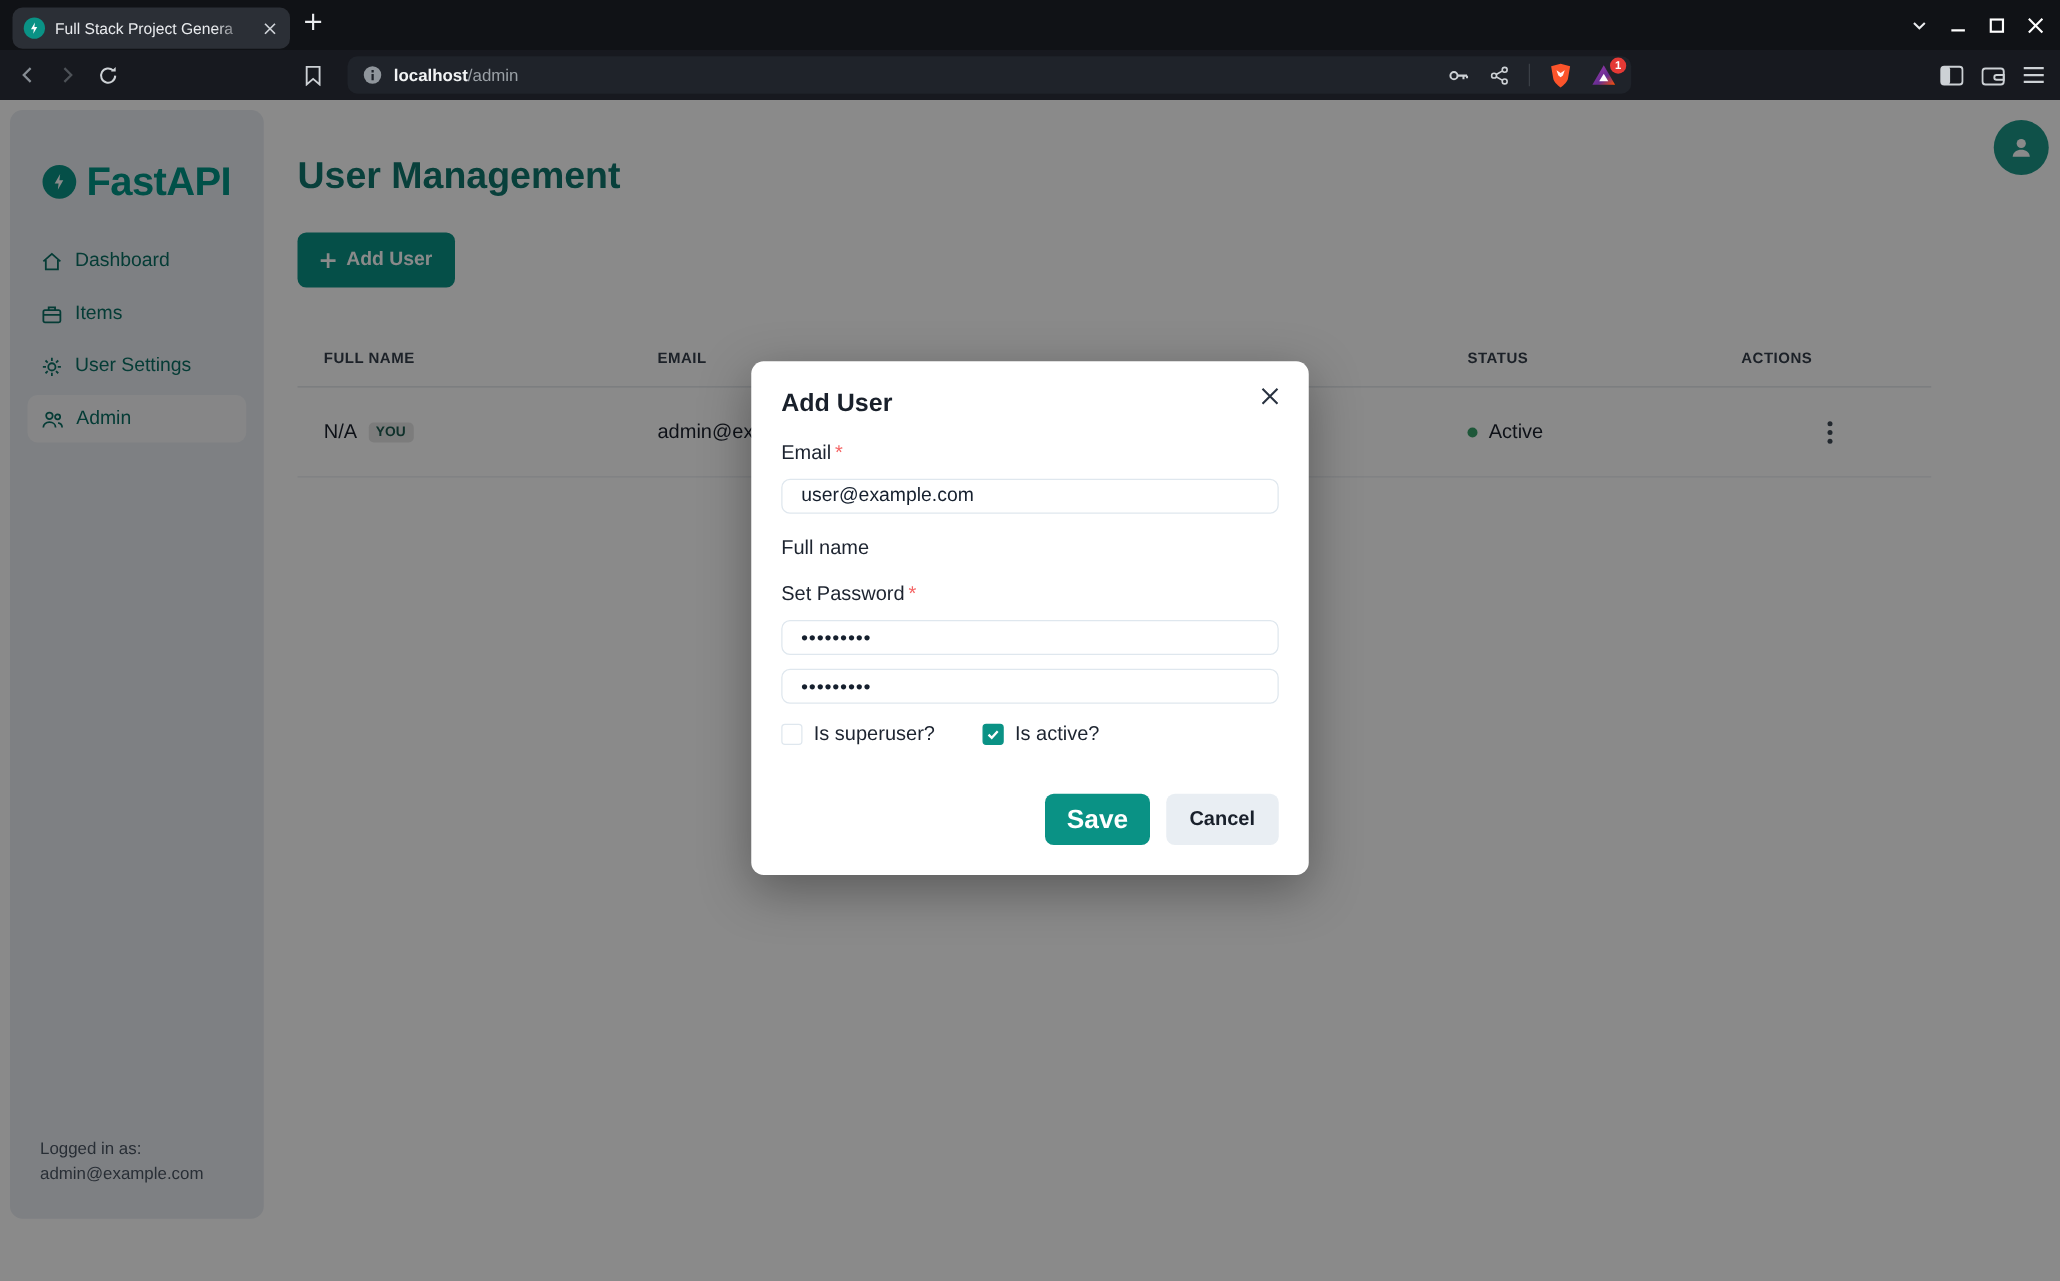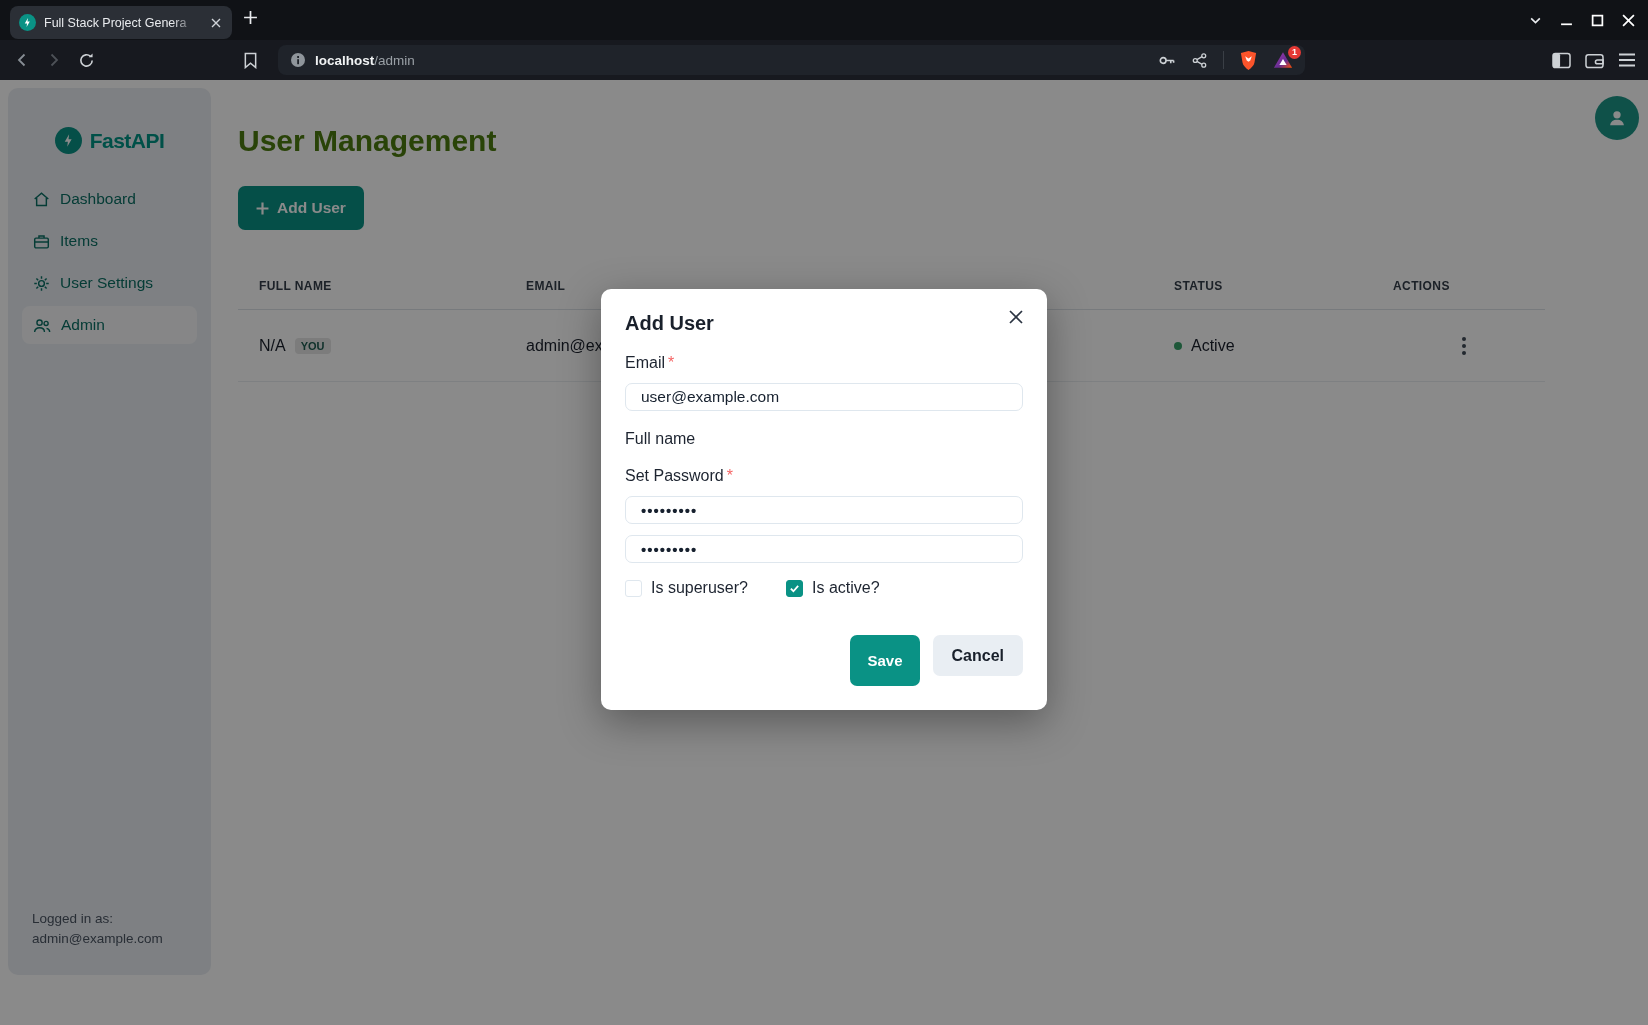--- a/index.html
+++ b/index.html
@@ -41,31 +41,31 @@
             align-items:center; justify-content:center; cursor:pointer; }
 
   
   .viewport { position:absolute; top:80px; left:0; width:1648px; height:945px; background:#ffffff; }
 
   .sidebar { position:absolute; left:8px; top:8px; width:203px; height:887px;
              background:#e9edf2; border-radius:10px; }
   .logo { display:flex; align-items:center; justify-content:center; gap:8px; padding-top:39px; }
   .logo-circle { width:27px; height:27px; border-radius:50%; background:#0a9285;
                  display:flex; align-items:center; justify-content:center; }
-  .logo-text { font-size:21px; font-weight:700; color:#009485; letter-spacing:-0.5px; }
+  .logo-text { font-size:32px; font-weight:700; color:#009485; letter-spacing:-0.5px; }
   .nav { margin-top:26px; padding:0 14px; display:flex; flex-direction:column; gap:4px; }
   .nav-item { height:38px; display:flex; align-items:center; gap:10px; padding:0 11px;
               border-radius:8px; color:#0b6f64; font-size:15.5px; cursor:pointer; }
   .nav-item.active { background:#f7f8fa; }
   .sidebar-footer { position:absolute; left:24px; bottom:26px; font-size:13.5px; color:#4b5563; line-height:20px; }
 
   .avatar-btn { position:absolute; left:1595px; top:16px; width:44px; height:44px; border-radius:50%;
                 background:#1d9688; border:none; display:flex; align-items:center; justify-content:center; cursor:pointer; }
 
-  .page-title { position:absolute; left:238px; top:44px; font-size:30px; font-weight:700; color:#4d7c0f; }
+  .page-title { position:absolute; left:238px; top:44px; font-size:30px; font-weight:700; color:#0f766e; }
   .add-user-btn { position:absolute; left:238px; top:106px; height:44px; background:#0a9285; border:none;
                   border-radius:7px; color:#fff; font-size:15.5px; font-weight:700; display:flex;
                   align-items:center; gap:8px; padding:0 18px; cursor:pointer; }
 
   .table { position:absolute; left:238px; top:182px; width:1307px; }
   .thead { display:flex; height:48px; align-items:center; border-bottom:1px solid #dde2e8; }
   .trow  { display:flex; height:72px; align-items:center; border-bottom:1px solid #e9edf1; }
   .c1 { width:267px; padding-left:21px; } .c2 { width:648px; padding-left:21px; }
   .c3 { width:219px; padding-left:21px; } .c4 { width:173px; padding-left:21px; }
   .th { font-size:12px; font-weight:700; color:#343e4a; letter-spacing:0.4px; }
@@ -83,28 +83,28 @@
   .modal { position:absolute; left:601px; top:209px; width:446px; background:#fff; border-radius:10px;
            box-shadow:0 12px 40px rgba(0,0,0,0.35); padding:23px 24px 24px; }
   .modal-title { font-size:20px; font-weight:700; color:#19202b; }
   .modal-close { position:absolute; top:16px; right:19px; background:none; border:none; padding:4px; cursor:pointer; }
   .field-label { margin-top:19px; font-size:16px; color:#1d2430; }
   .req { color:#f56565; margin-left:3px; }
   .field-input { margin-top:11px; width:100%; height:28px; border:1px solid #dfe7ee; border-radius:7px;
                  padding:0 15px; font-size:15.5px; color:#16202e; font-family:inherit; outline:none; }
   .field-input.pw { font-size:15px; letter-spacing:1px; font-weight:700; }
   .checks { display:flex; margin-top:16px; align-items:center; }
-  .check-item { display:flex; align-items:flex-end; gap:9px; font-size:16px; color:#1d2430; cursor:pointer; }
+  .check-item { display:flex; align-items:flex-start; gap:9px; font-size:16px; color:#1d2430; cursor:pointer; }
   .check-item.first { width:161px; }
   .checkbox { width:17px; height:17px; border-radius:3px; border:1.5px solid #dfe7ee; background:#fff;
               display:flex; align-items:center; justify-content:center; flex:none; }
   .checkbox.checked { background:#0a9285; border-color:#0a9285; }
   .modal-actions { display:flex; justify-content:flex-end; gap:13px; margin-top:38px; }
-  .btn-save { background:#0a9285; color:#fff; font-weight:700; font-size:15px; border:none;
-              border-radius:7px; height:51px; padding:0 17px; cursor:pointer; font-family:inherit; }
+  .btn-save { background:#0a9285; color:#fff; font-weight:700; font-size:21px; border:none;
+              border-radius:7px; height:41px; padding:0 17px; cursor:pointer; font-family:inherit; }
   .btn-cancel { background:#e9eef3; color:#19202b; font-weight:700; font-size:16px; border:none;
                 border-radius:7px; height:41px; padding:0 19px; cursor:pointer; font-family:inherit; }
 </style>
 </head>
 <body>
 
 <div class="tabstrip">
   <div class="tab">
     <span class="favicon">
       <svg width="11" height="11" viewBox="0 0 24 24">

